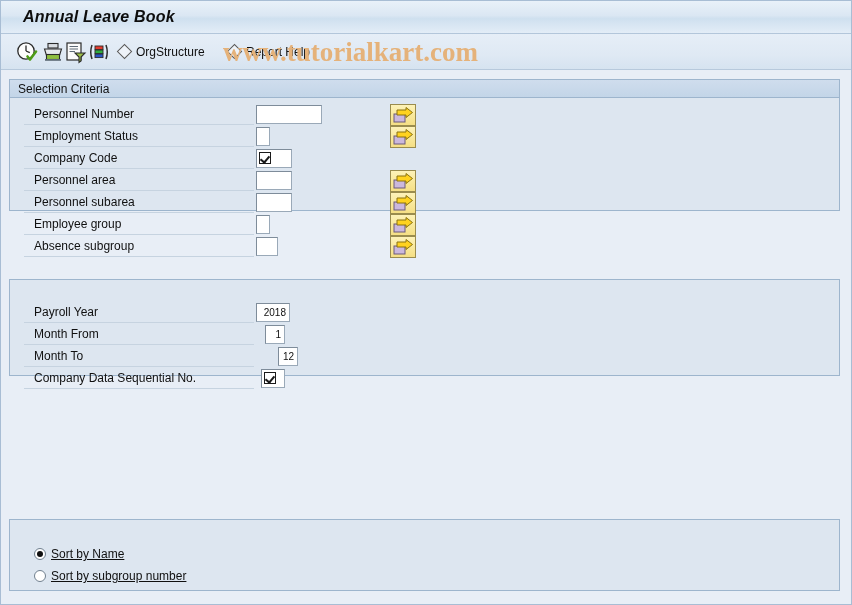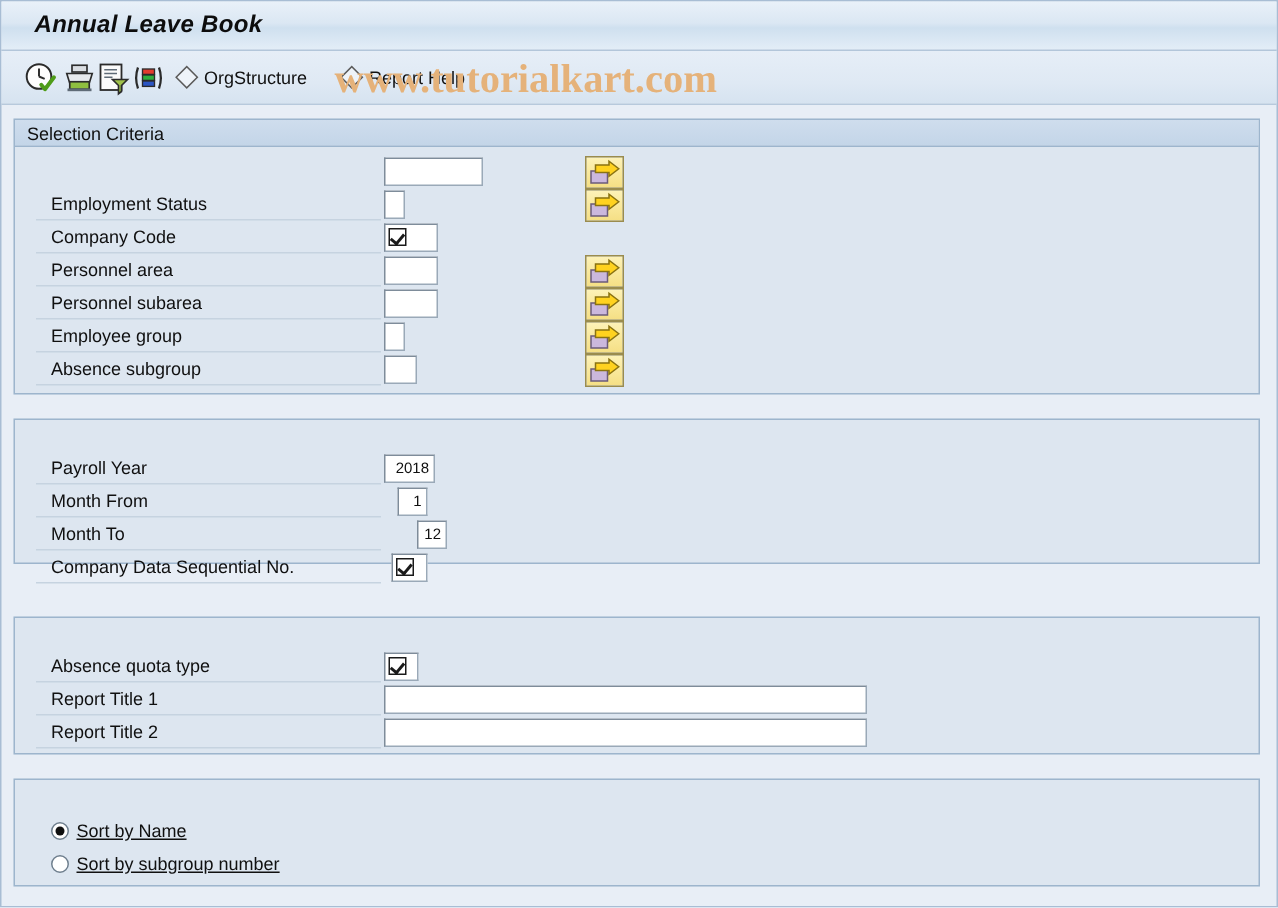--- a/index.html
+++ b/index.html
@@ -276,24 +276,25 @@
       <span class="diamond"></span><span>OrgStructure</span>
     </div>
 
     <div class="tb-btn" style="left:228px;">
       <span class="diamond"></span><span>Report Help</span>
     </div>
   </div>
 
   <div id="watermark">www.tutorialkart.com</div>
 
-  <div class="panel" id="panel-selection" style="top:78px; height:184px;">
+  <div class="panel" id="panel-selection" style="top:78px; height:132px;">
     <div class="panel-header">Selection Criteria</div>
 
     <div class="frow" style="top:24px; width:800px;">
+      <div class="flabel" style="width:230px;">Personnel Number</div>
       <input class="fin" style="left: 232px; width: 66px;" value="">
       <div class="arrbtn" style="left:366px; top:0px;">
         <svg width="24" height="20" viewBox="0 0 24 20">
           <rect x="3" y="9" width="11" height="8" fill="#cbb8dd" stroke="#6b5b7a" stroke-width="1"></rect>
           <path d="M6 3 h9 V0.5 L21.5 5.5 L15 10.5 V8 H6 Z" fill="#ffd21f" stroke="#8a7312" stroke-width="1" transform="translate(0,2)"></path>
         </svg>
       </div>
     </div>
 
     <div class="frow" style="top:46px; width:800px;">
@@ -375,38 +376,20 @@
       <input class="fin num" style="left: 254px; width: 20px;" value="12">
     </div>
 
     <div class="frow" style="top:88px; width:800px;">
       <div class="flabel" style="width:230px;">Company Data Sequential No.</div>
       <input class="fin hascheck" style="left: 237px; width: 24px;" value="">
       <div class="chkglyph" style="left:240px;"></div>
     </div>
   </div>
 
-  <div class="panel" id="panel-report" style="top:410px; height:92px;">
-
-    <div class="frow" style="top:22px; width:800px;">
-      <div class="flabel" style="width:230px;">Absence quota type</div>
-      <input class="fin hascheck" style="left: 232px; width: 22px;" value="">
-      <div class="chkglyph" style="left:235px;"></div>
-    </div>
-
-    <div class="frow" style="top:44px; width:800px;">
-      <div class="flabel" style="width:230px;">Report Title 1</div>
-      <input class="fin" style="left: 232px; width: 322px;" value="">
-    </div>
-
-    <div class="frow" style="top:66px; width:800px;">
-      <div class="flabel" style="width:230px;">Report Title 2</div>
-      <input class="fin" style="left: 232px; width: 322px;" value="">
-    </div>
-  </div>
 
   <div class="panel" id="panel-sort" style="top:518px; height:72px;">
 
     <div class="radrow" style="top:26px;">
       <span class="radio on"></span>
       <span class="radlabel">Sort by Name</span>
     </div>
 
     <div class="radrow" style="top:48px;">
       <span class="radio"></span>

